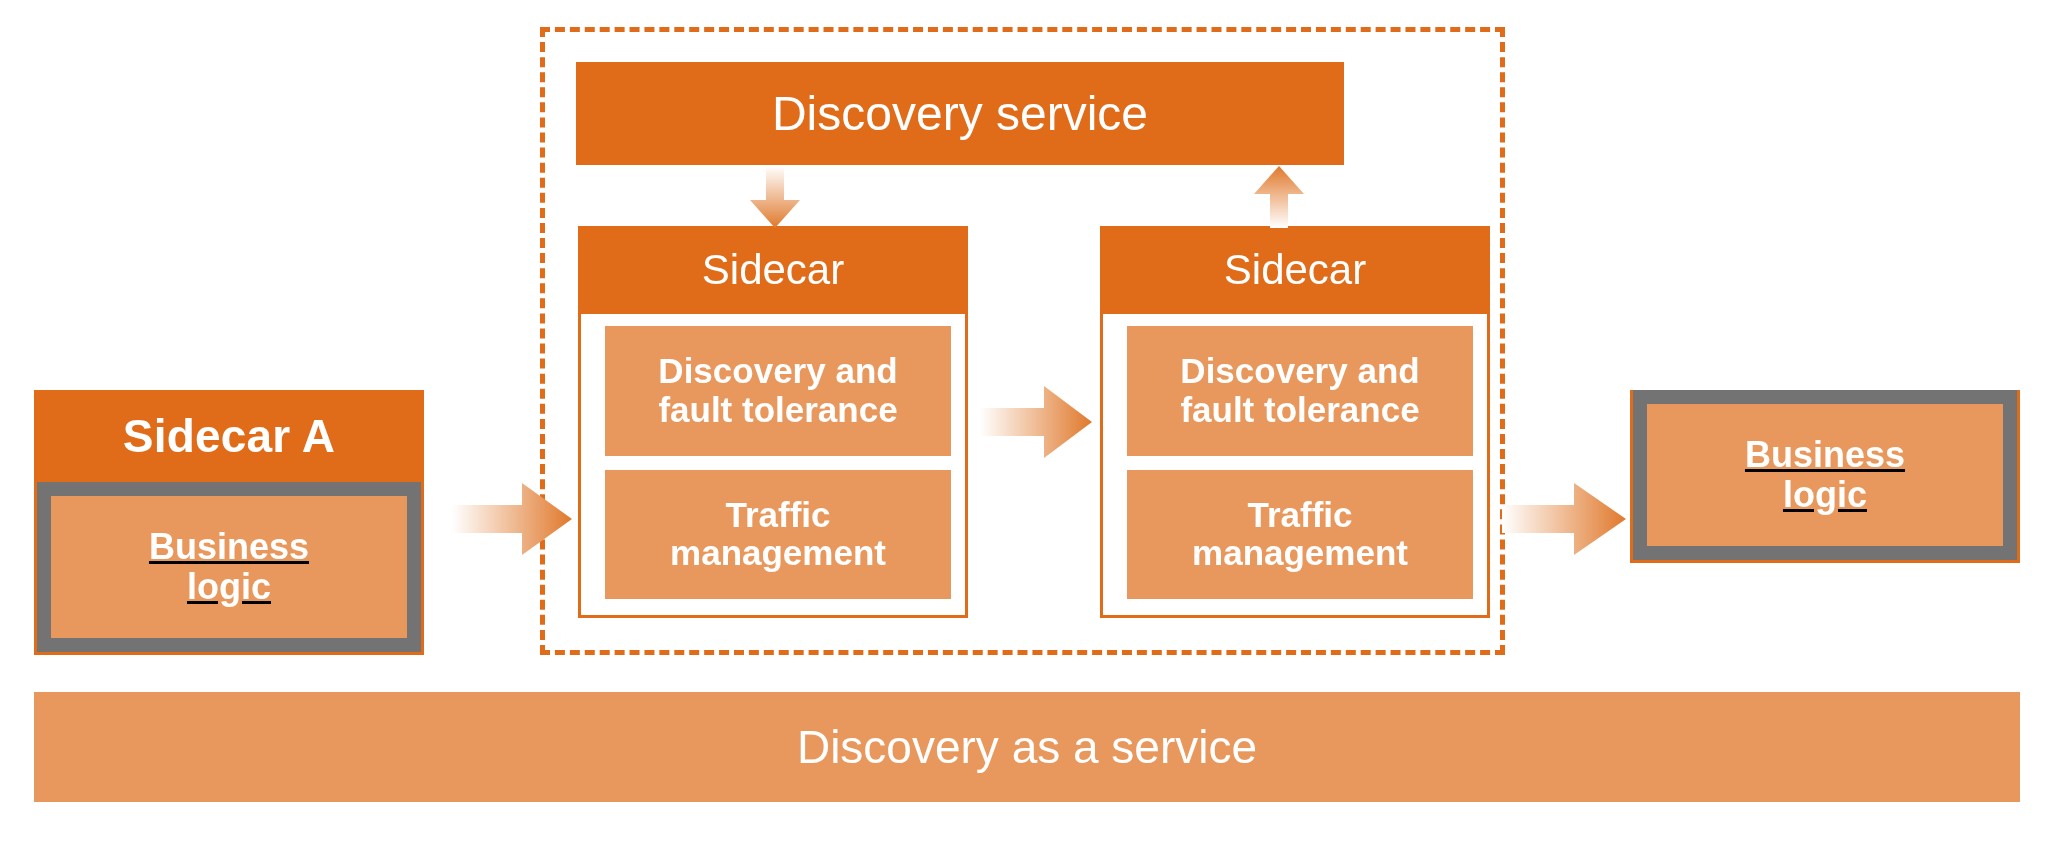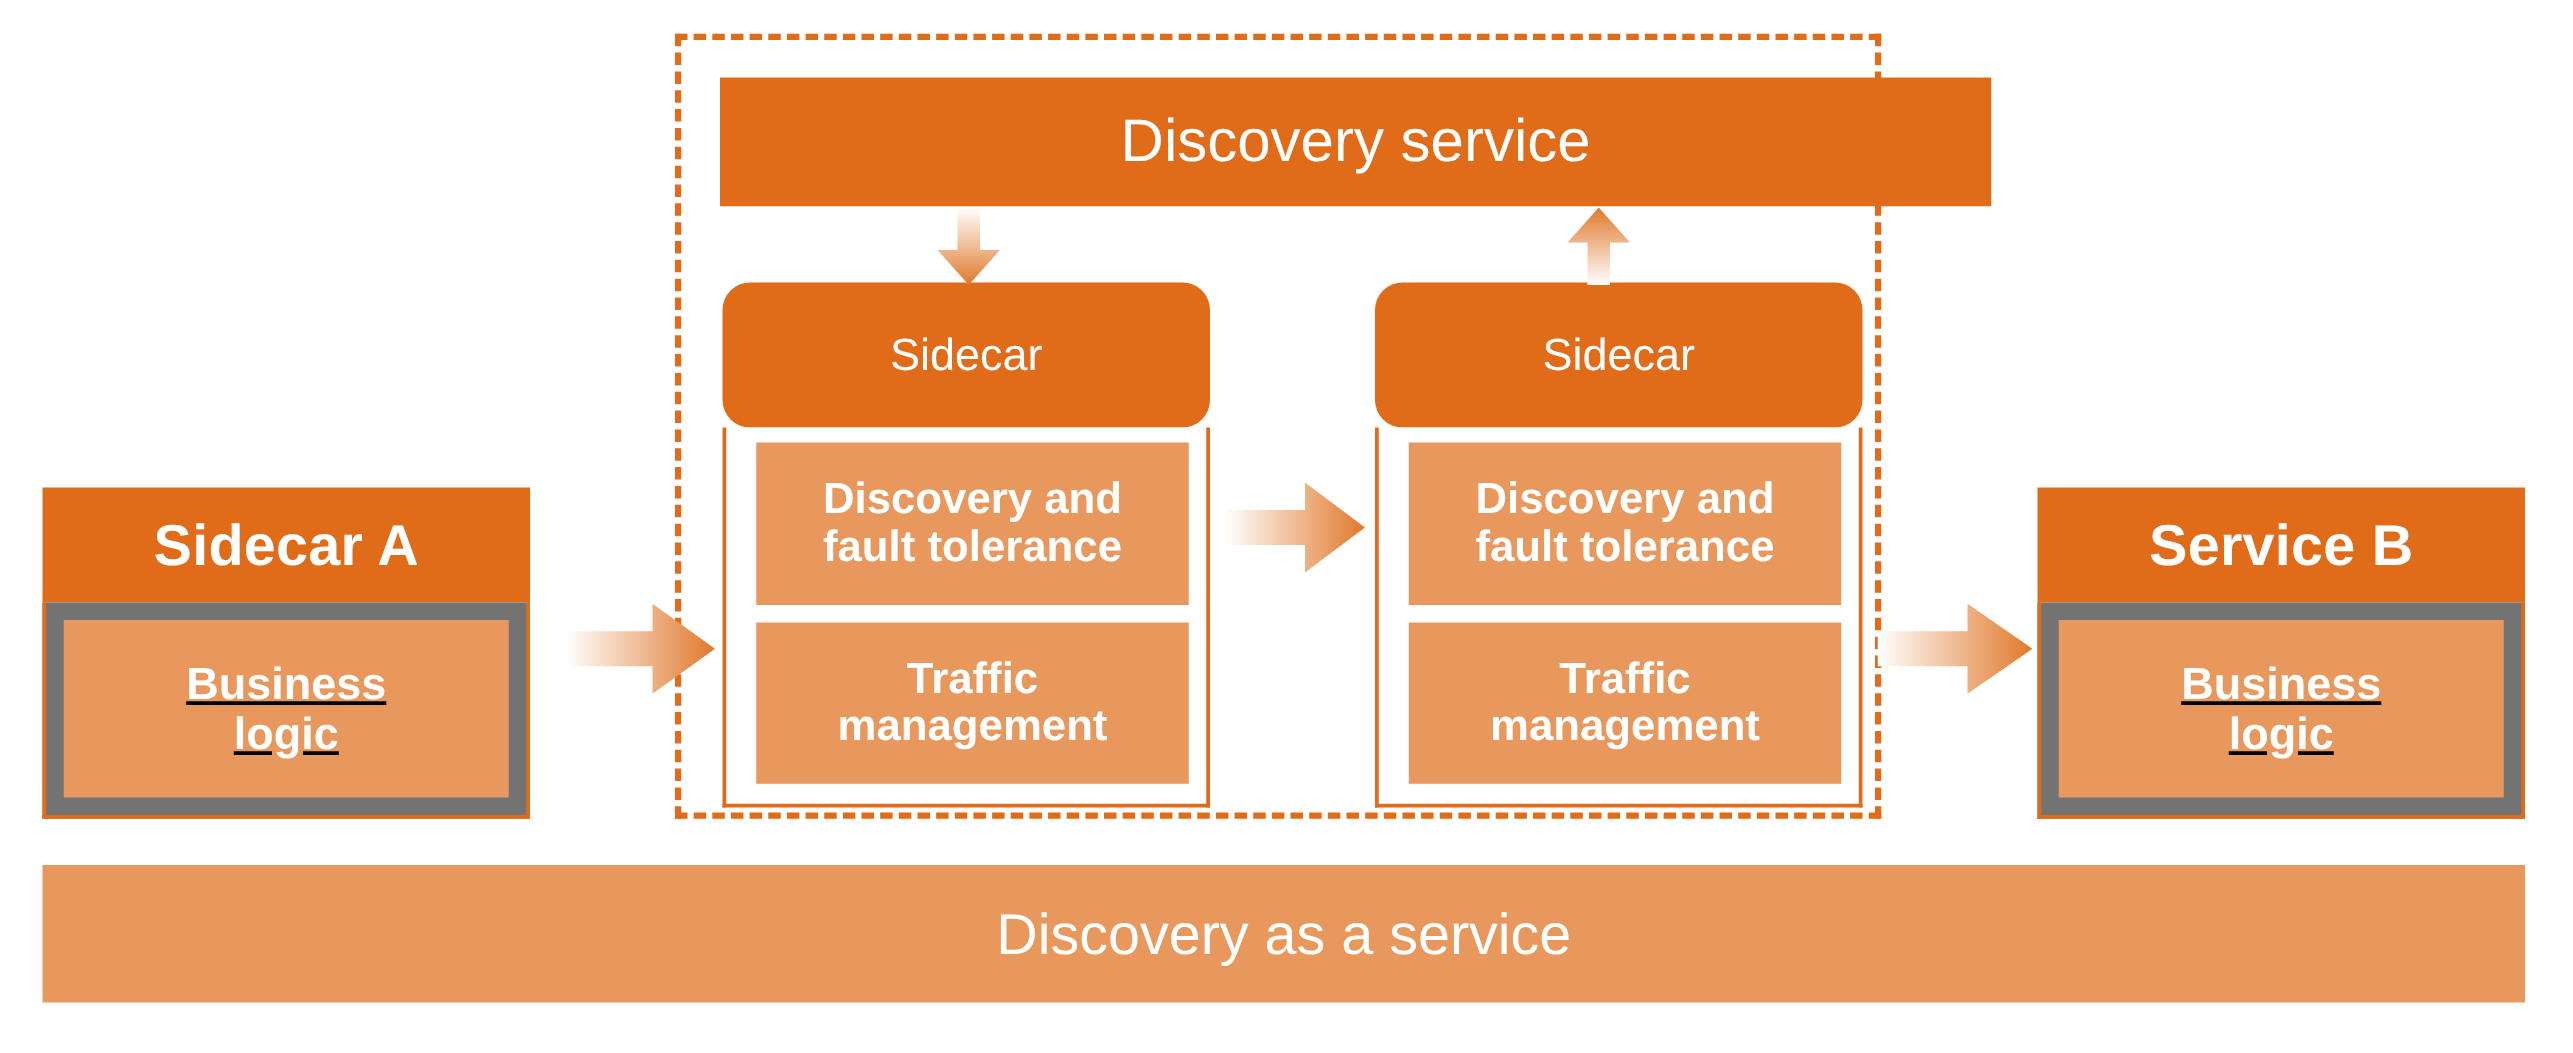--- a/index.html
+++ b/index.html
@@ -90,30 +90,29 @@
 
   
   .sidecar-card {
     position: absolute;
     box-sizing: border-box;
     background: #ffffff;
   }
   .sidecar-card .sc-header {
     box-sizing: border-box;
     width: 100%;
-    height: 116px;
+    height: 88px;
     background: #e06c19;
     color: #ffffff;
     display: flex;
     align-items: center;
     justify-content: center;
-    font-size: 36px;
+    font-size: 42px;
     font-weight: normal;
     line-height: 1;
-    border-radius: 22px;
   }
   .sidecar-card .sc-body {
     box-sizing: border-box;
     width: 100%;
     height: calc(100% - 96px);
     background: #ffffff;
     border: 3px solid #e06c19;
     border-top: none;
     display: flex;
     flex-direction: column;
@@ -169,21 +168,21 @@
         <span>
           <span>Business</span><br>
           <span>logic</span>
         </span>
       </div>
     </div>
   </div>
 
   <div id="mesh-container" style="left:540px; top:27px; width:965px; height:628px;"></div>
 
-  <div id="discovery-service" style="left:576px; top:62px; width:1017px; height:103px;">
+  <div id="discovery-service" style="left:576px; top:62px; width:768px; height:103px;">
     <span>Discovery service</span>
   </div>
 
   <div class="sidecar-card" id="sidecar-left" style="left:578px; top:226px; width:390px; height:400px;">
     <div class="sc-header">Sidecar</div>
     <div class="sc-body">
       <div class="sc-chip">
         <span>
           <span>Discovery and</span><br>
           <span>fault tolerance</span>
@@ -210,21 +209,20 @@
       <div class="sc-chip">
         <span>
           <span>Traffic</span><br>
           <span>management</span>
         </span>
       </div>
     </div>
   </div>
 
   <div class="service-card" id="service-b" style="left:1630px; top:390px; width:390px; height:265px;">
-    <div class="card-header">Service B</div>
     <div class="card-body">
       <div class="inner-chip">
         <span>
           <span>Business</span><br>
           <span>logic</span>
         </span>
       </div>
     </div>
   </div>
 

